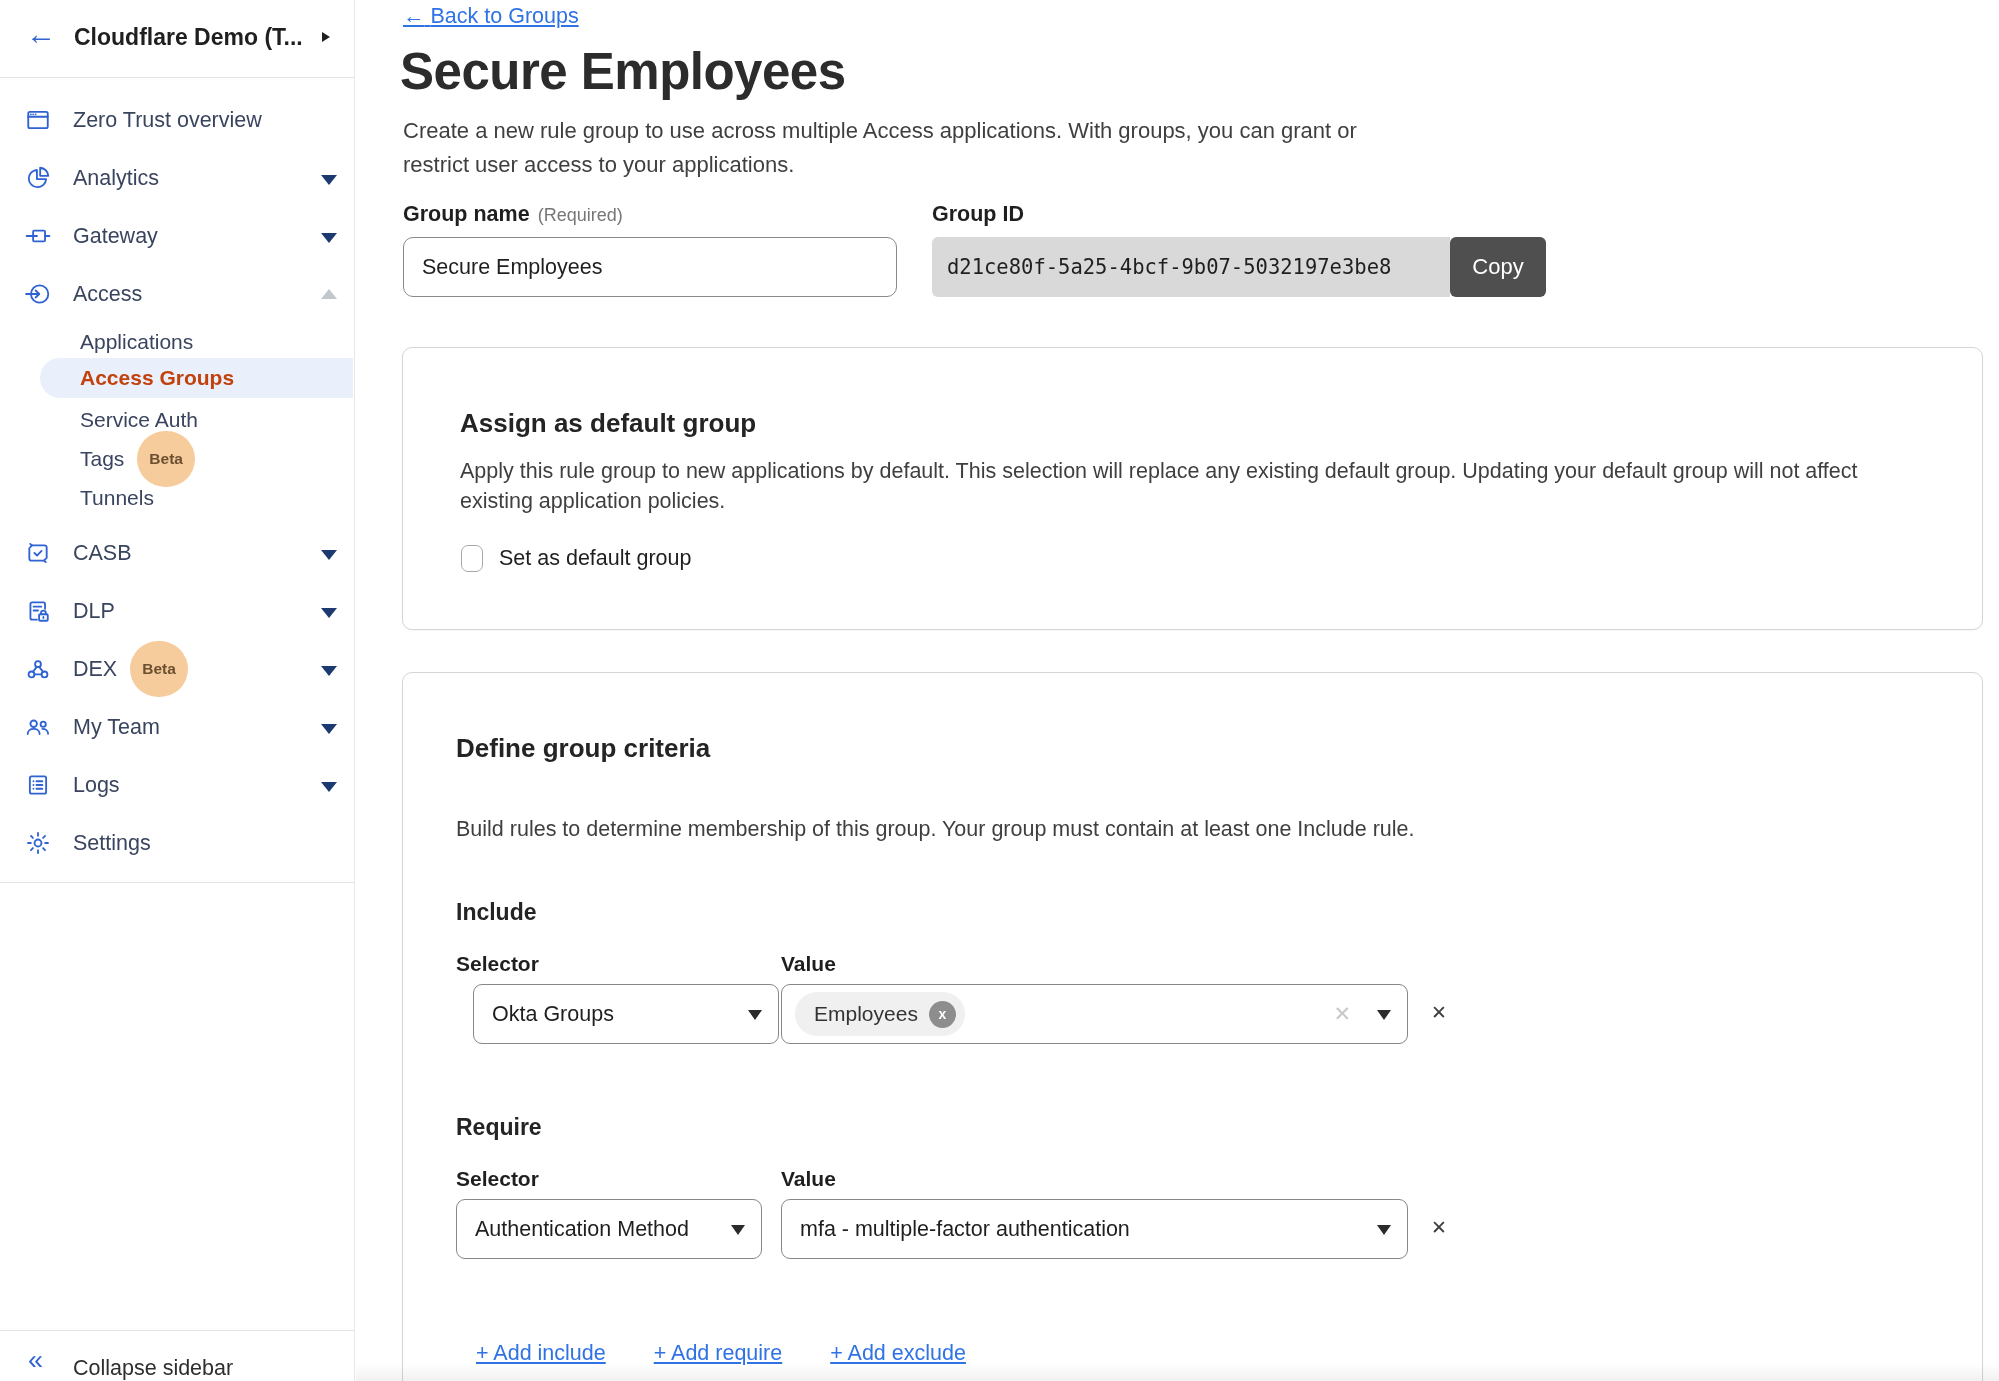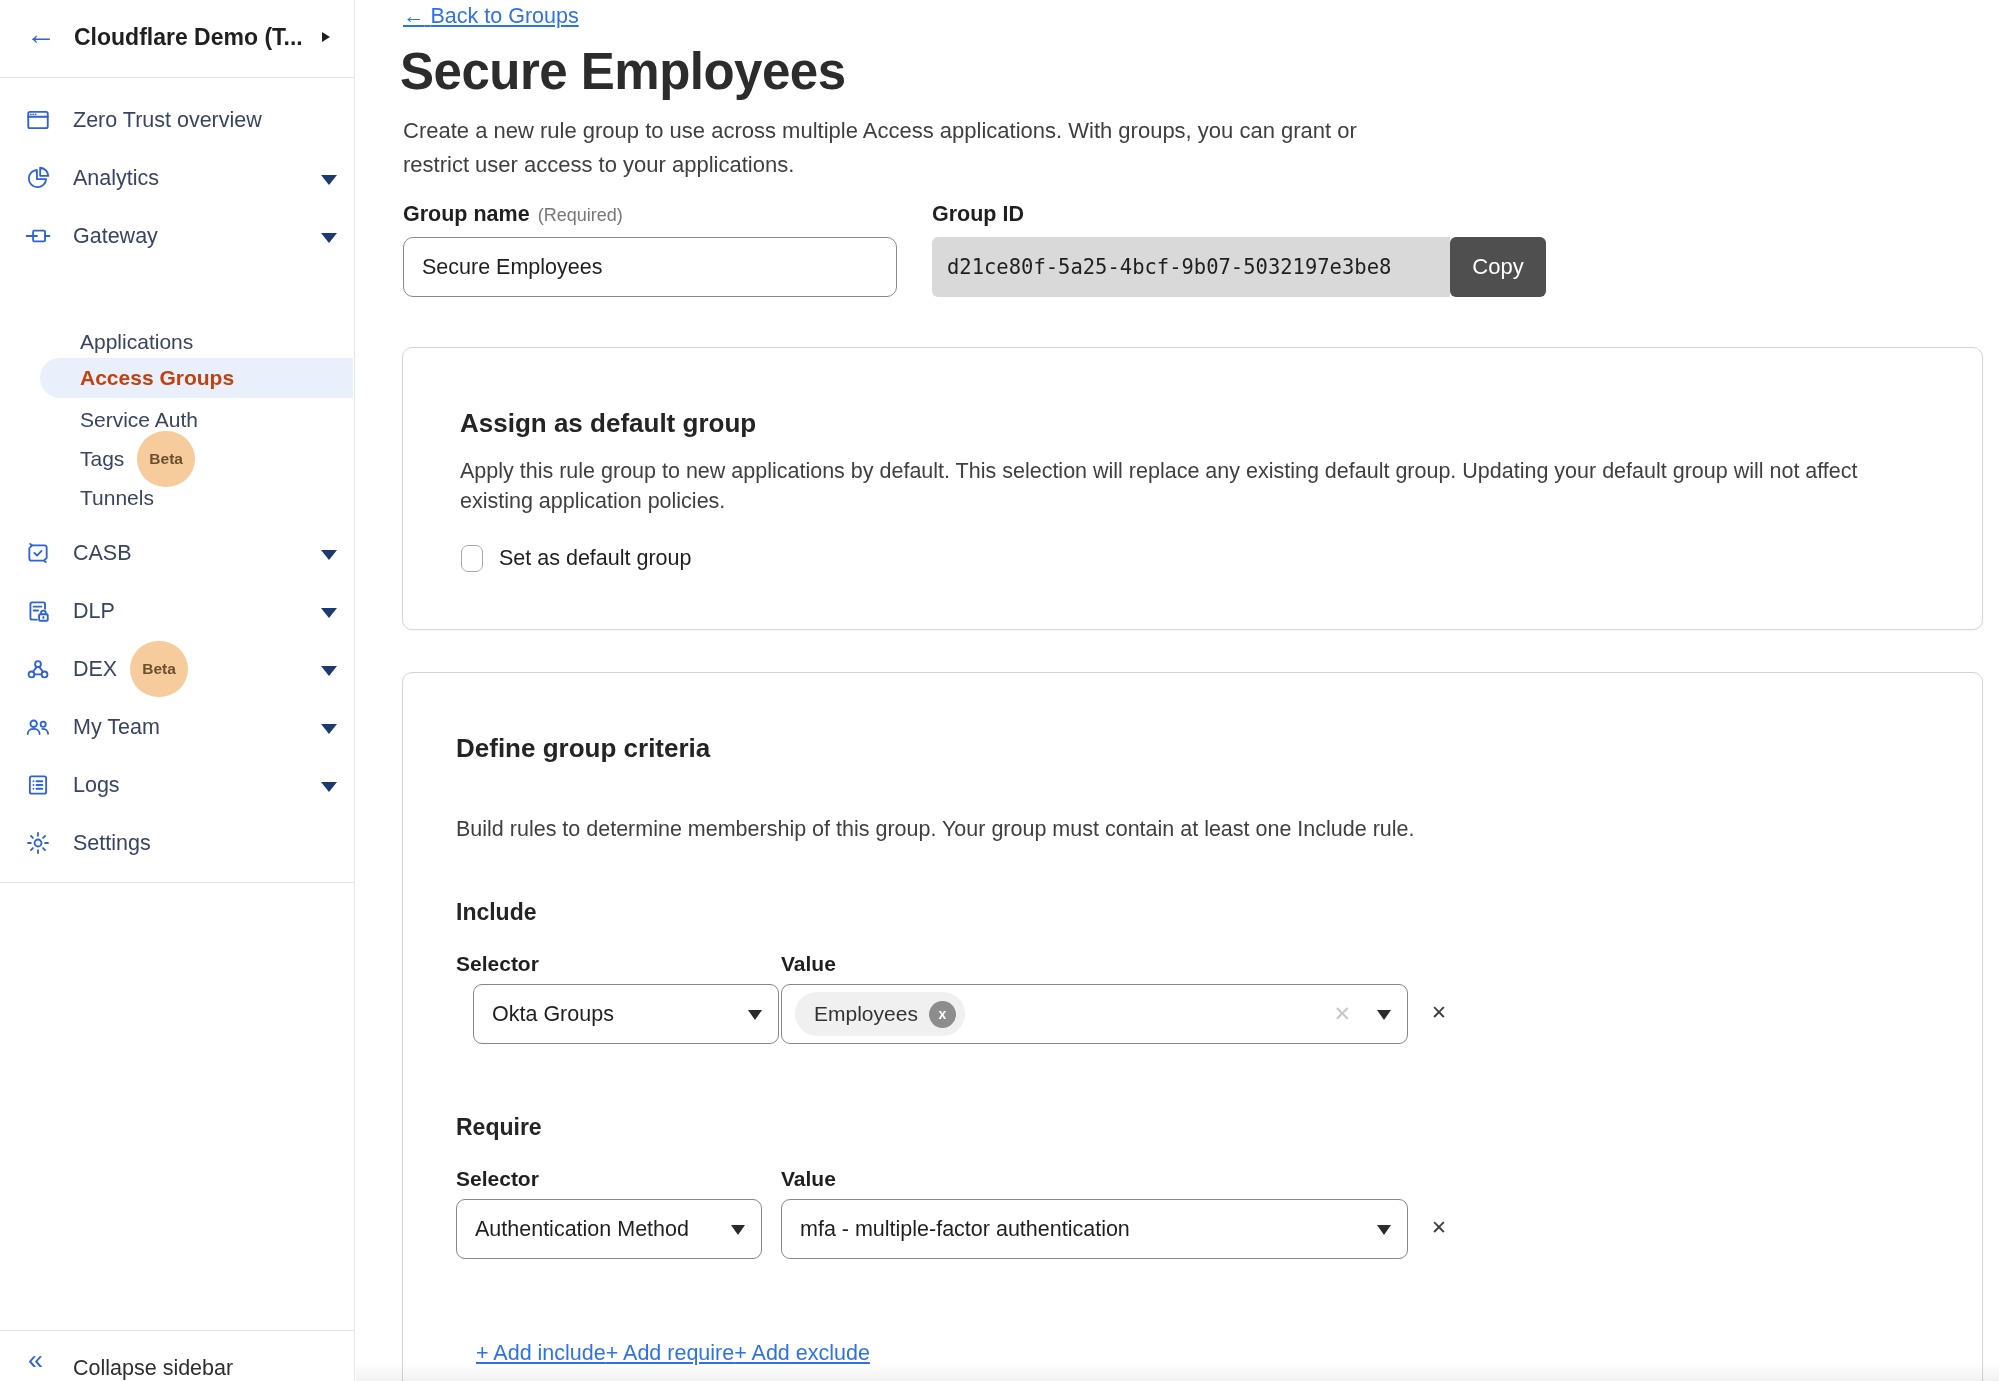--- a/index.html
+++ b/index.html
@@ -50,21 +50,21 @@
   .section-h { position:absolute; font-size:23px; font-weight:700; color:#242424; }
   .mini-label { position:absolute; font-size:21px; font-weight:700; color:#1f1f1f; }
   .select-box { position:absolute; height:60px; border:1.5px solid #878787; border-radius:9px; background:#fff; display:flex; align-items:center; cursor:pointer; }
   .select-text { margin-left:18px; font-size:21.5px; color:#1f1f1f; }
   .select-caret { position:absolute; right:16px; top:25px; width:0; height:0; border-top:10px solid #2b2b2b; border-left:7px solid transparent; border-right:7px solid transparent; }
   .chip { display:flex; align-items:center; margin-left:13px; height:44px; background:#f0f0f0; border-radius:22px; padding:0 9px 0 19px; }
   .chip-label { font-size:21px; font-weight:500; color:#333; }
   .chip-x { width:27px; height:27px; margin-left:11px; border-radius:50%; background:#8d8d8d; color:#fff; font-size:14px; font-weight:700; display:flex; align-items:center; justify-content:center; cursor:pointer; }
   .clear-x { position:absolute; right:56px; top:17px; font-size:21px; color:#c8c8c8; cursor:pointer; }
   .row-remove { position:absolute; font-size:19px; color:#3f3f3f; cursor:pointer; }
-  .add-links { position:absolute; left:73px; top:668px; display:flex; }
+  .add-links { position:absolute; left:73px; top:668px; display:flex; gap:48px; }
   .add-links a { font-size:21.5px; color:#2e72e4; text-decoration:underline; cursor:pointer; }
 
   .bottom-fade { position:absolute; left:356px; top:1363px; width:1643px; height:18px; background:linear-gradient(to bottom, rgba(0,0,0,0), rgba(0,0,0,0.055)); pointer-events:none; }
 </style>
 </head>
 <body>
 
 <div id="app">
 
   <div class="sidebar">
@@ -101,20 +101,31 @@
         <svg viewBox="0 0 24 24" fill="none" stroke="#2f62d3" stroke-width="1.7" stroke-linecap="round" stroke-linejoin="round">
             <rect x="7.5" y="7" width="11" height="10" rx="1"></rect>
             <line x1="1.5" y1="12" x2="11" y2="12"></line>
             <line x1="18.5" y1="12" x2="22.5" y2="12"></line>
           </svg>
       </span>
       <span class="nav-label">Gateway</span>
       <span class="nav-caret-down"></span>
     </div>
 
+    <div class="nav-row" style="top:274px">
+      <span class="nav-icon">
+        <svg viewBox="0 0 24 24" fill="none" stroke="#2f62d3" stroke-width="1.7" stroke-linecap="round" stroke-linejoin="round">
+            <circle cx="13.5" cy="12" r="8"></circle>
+            <line x1="1" y1="12" x2="13" y2="12"></line>
+            <path d="M9.8 8.8 L13.2 12 L9.8 15.2"></path>
+          </svg>
+      </span>
+      <span class="nav-label">Access</span>
+      <span class="nav-caret-up"></span>
+    </div>
 
     <div class="nav-row" style="top:322px">
       <span class="sub-label">Applications</span>
     </div>
     <div class="nav-row nav-selected" style="top:358px">
       <span class="sub-label">Access Groups</span>
     </div>
     <div class="nav-row" style="top:400px">
       <span class="sub-label">Service Auth</span>
     </div>

